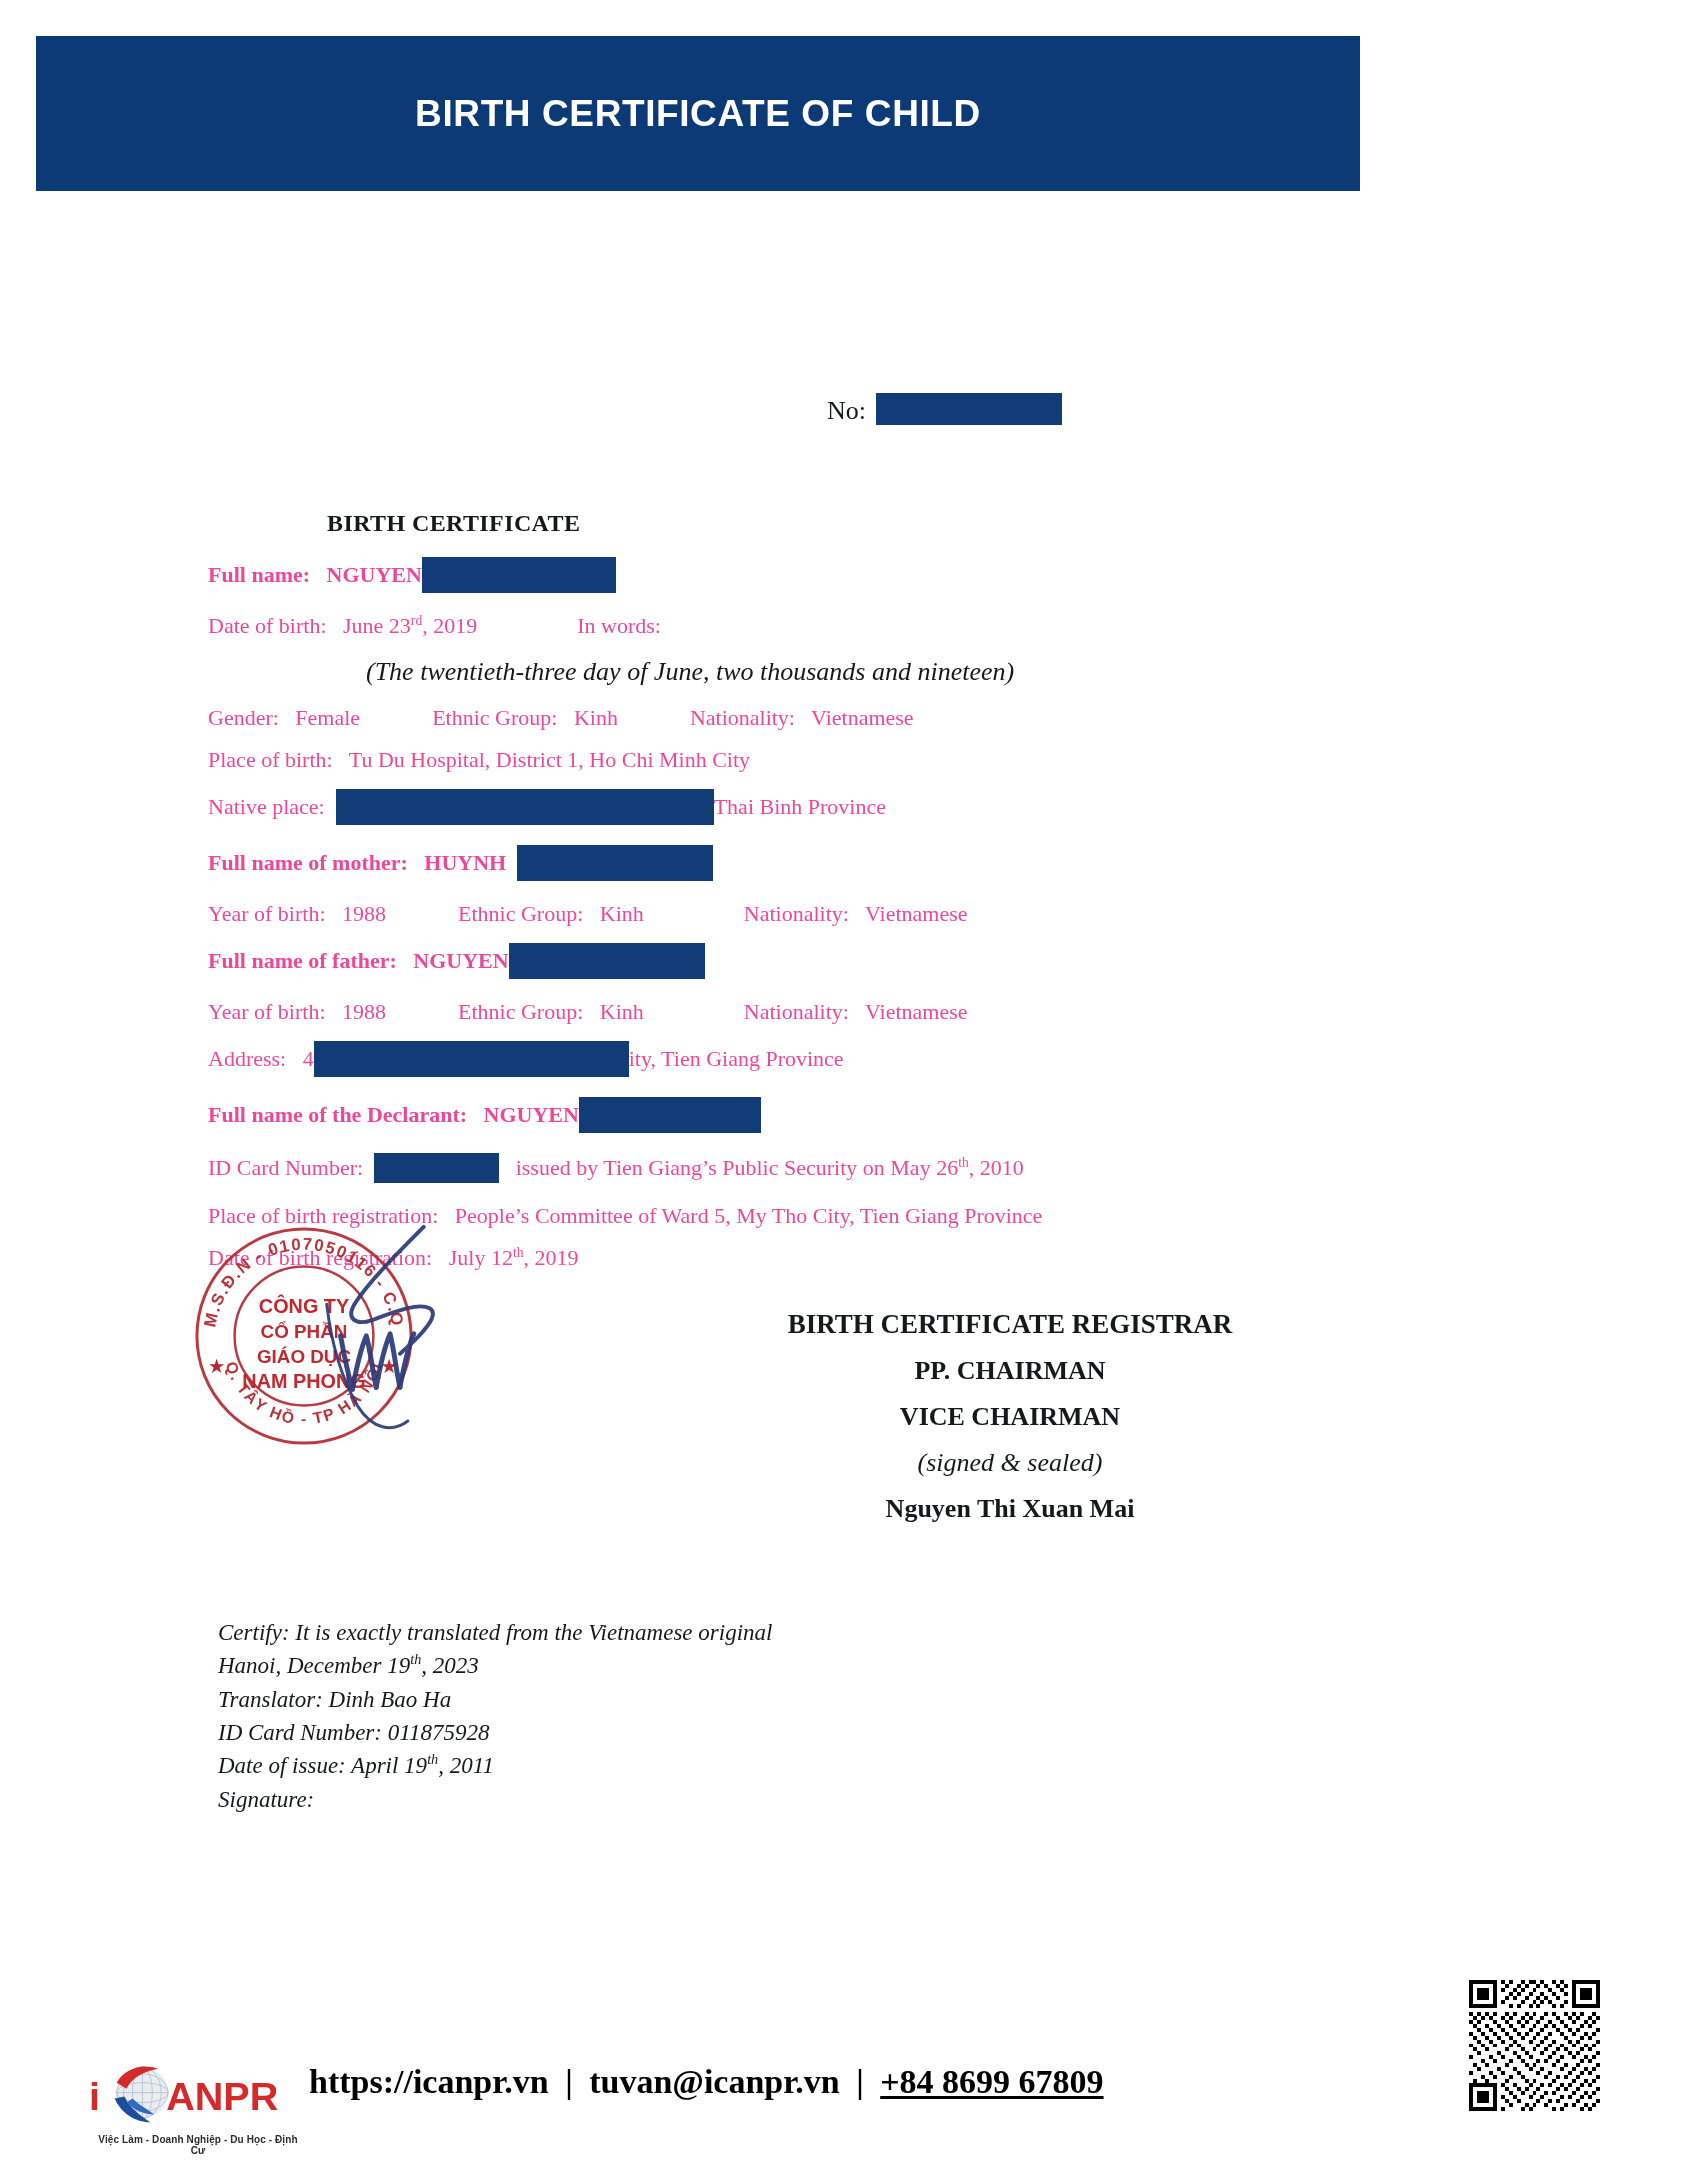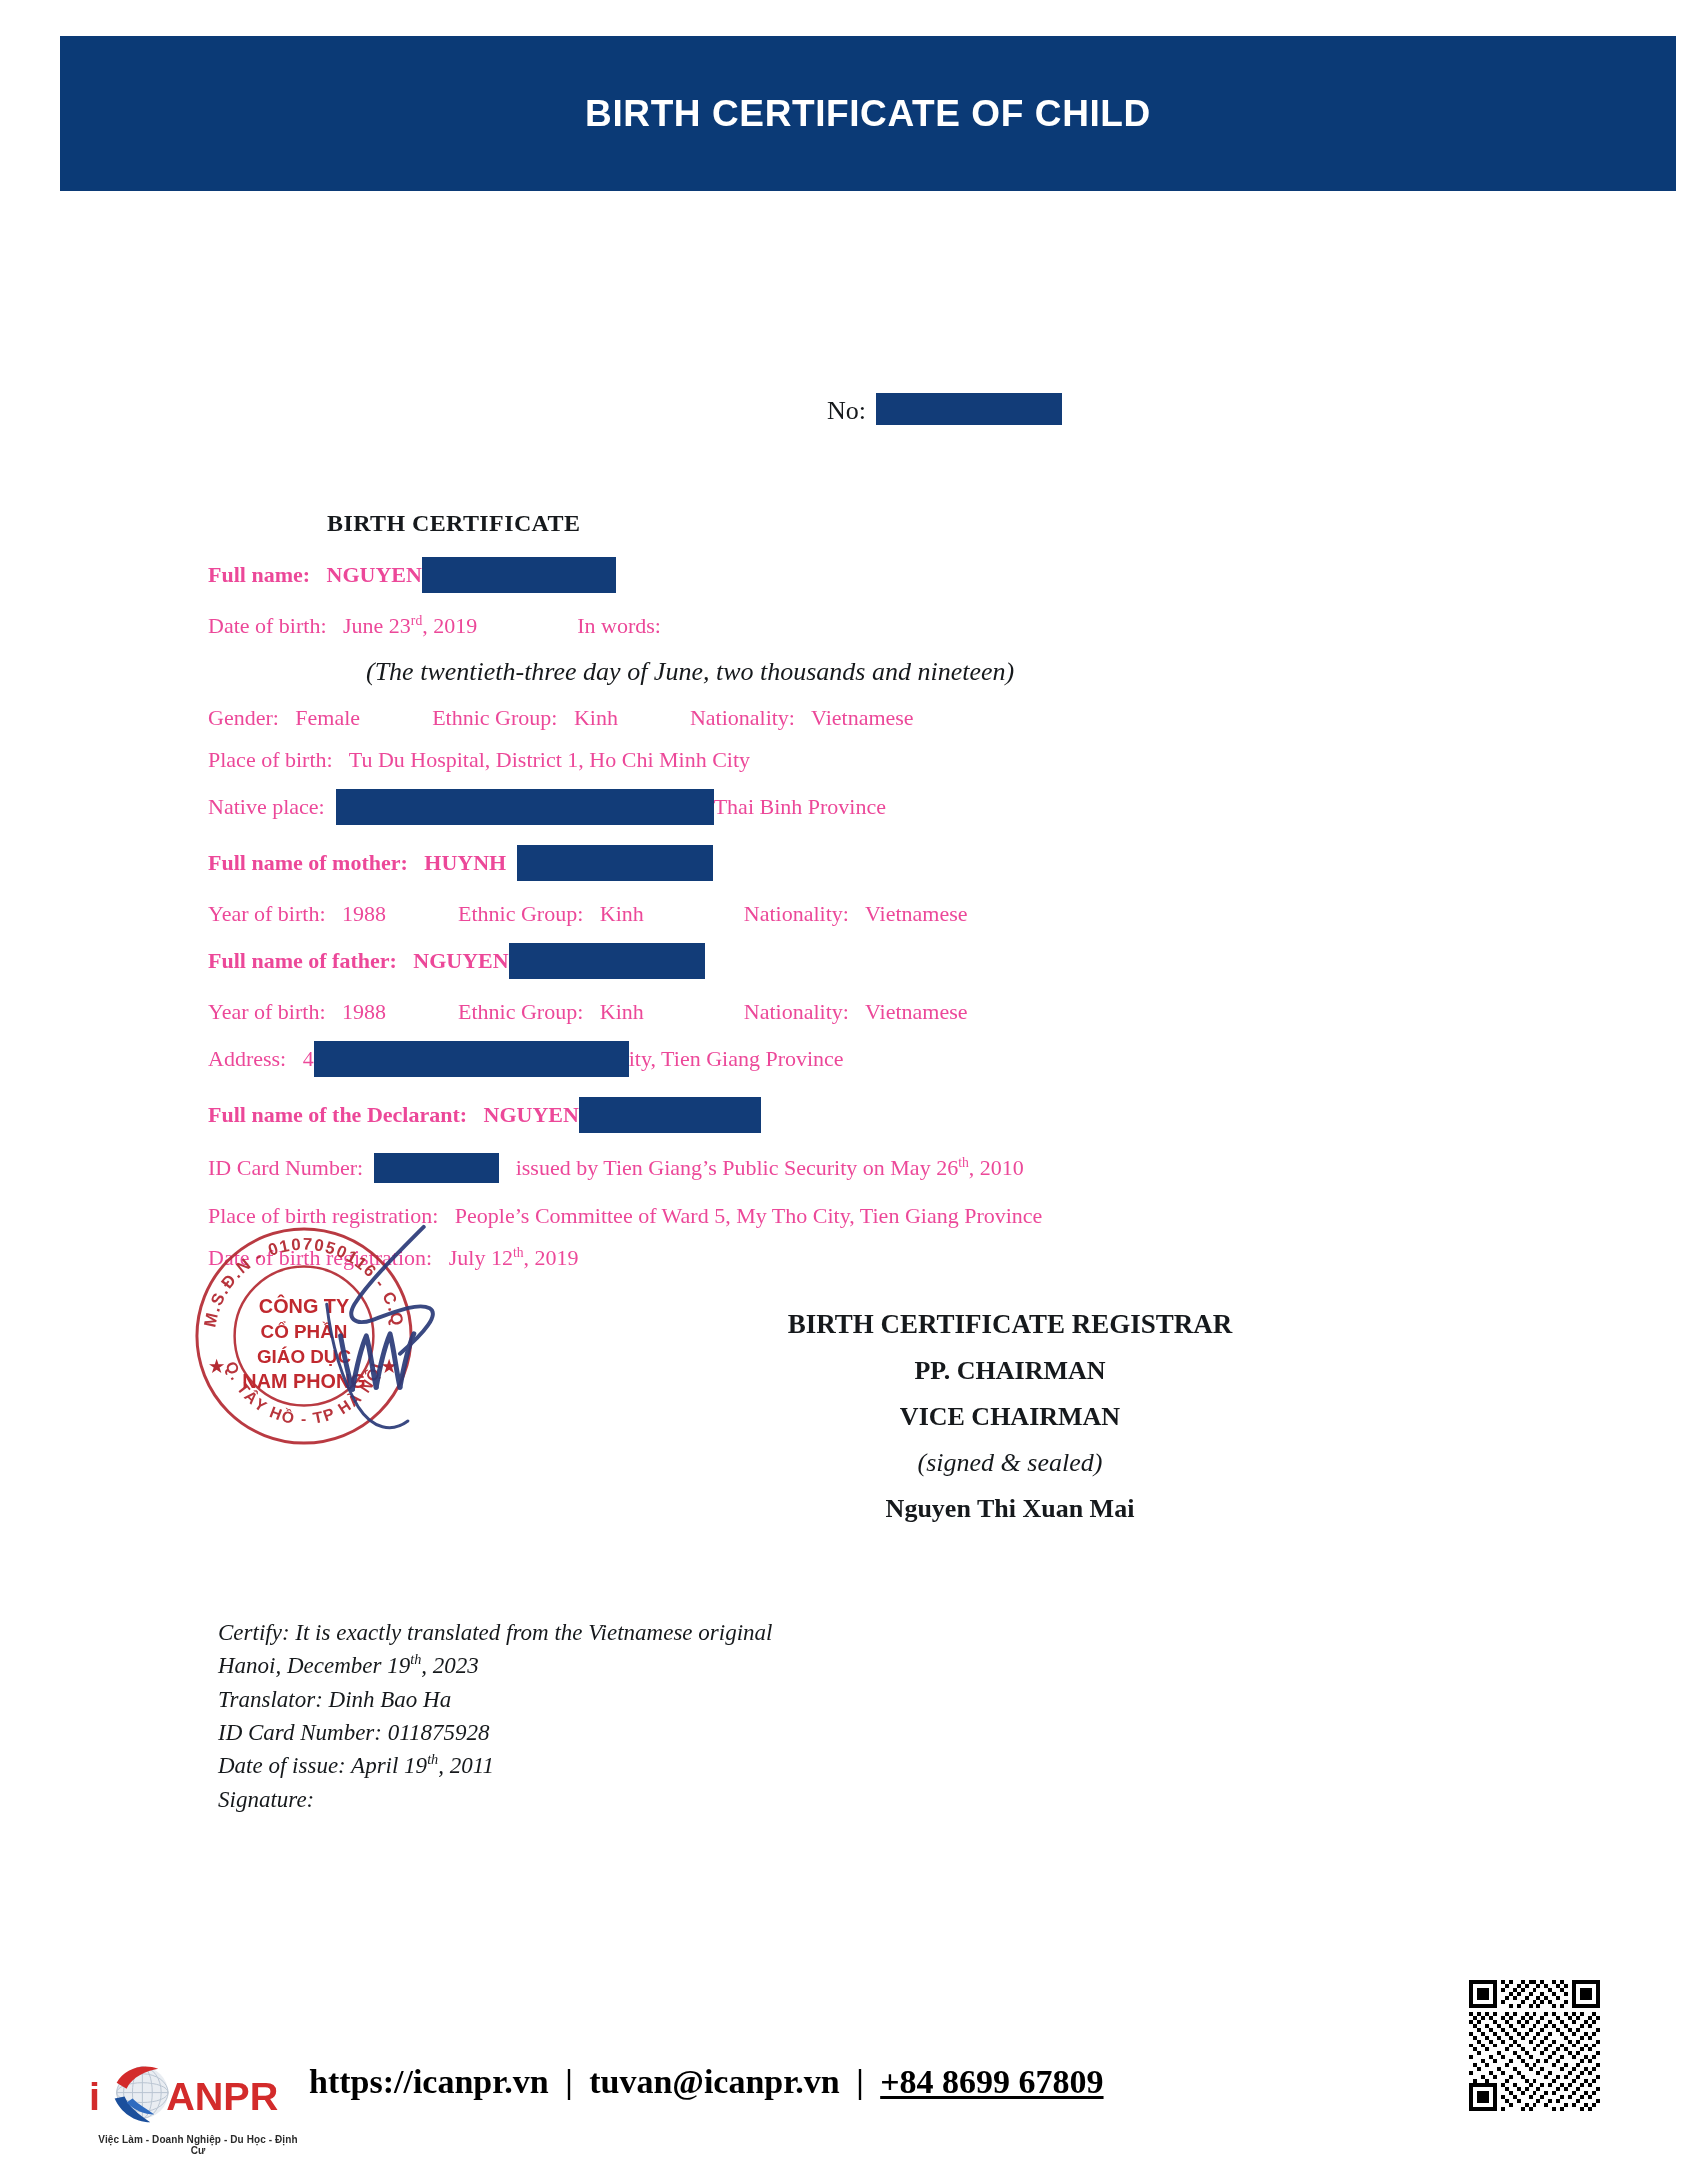--- a/index.html
+++ b/index.html
@@ -14,27 +14,26 @@
     position: relative;
     font-family: "Liberation Serif", "DejaVu Serif", serif;
     overflow: hidden;
   }
 
   
   .banner {
     position: absolute;
     left: 36px;
     top: 36px;
-    width: 1616px;
+    width: 1324px;
     height: 155px;
     background: #0b3a76;
     display: flex;
     align-items: center;
     justify-content: center;
-    margin-left: 24px;
   }
   .banner-title {
     font-family: "Liberation Sans", "DejaVu Sans", sans-serif;
     color: #ffffff;
     font-weight: bold;
     font-size: 37px;
     letter-spacing: 0.6px;
     text-align: center;
   }
 

